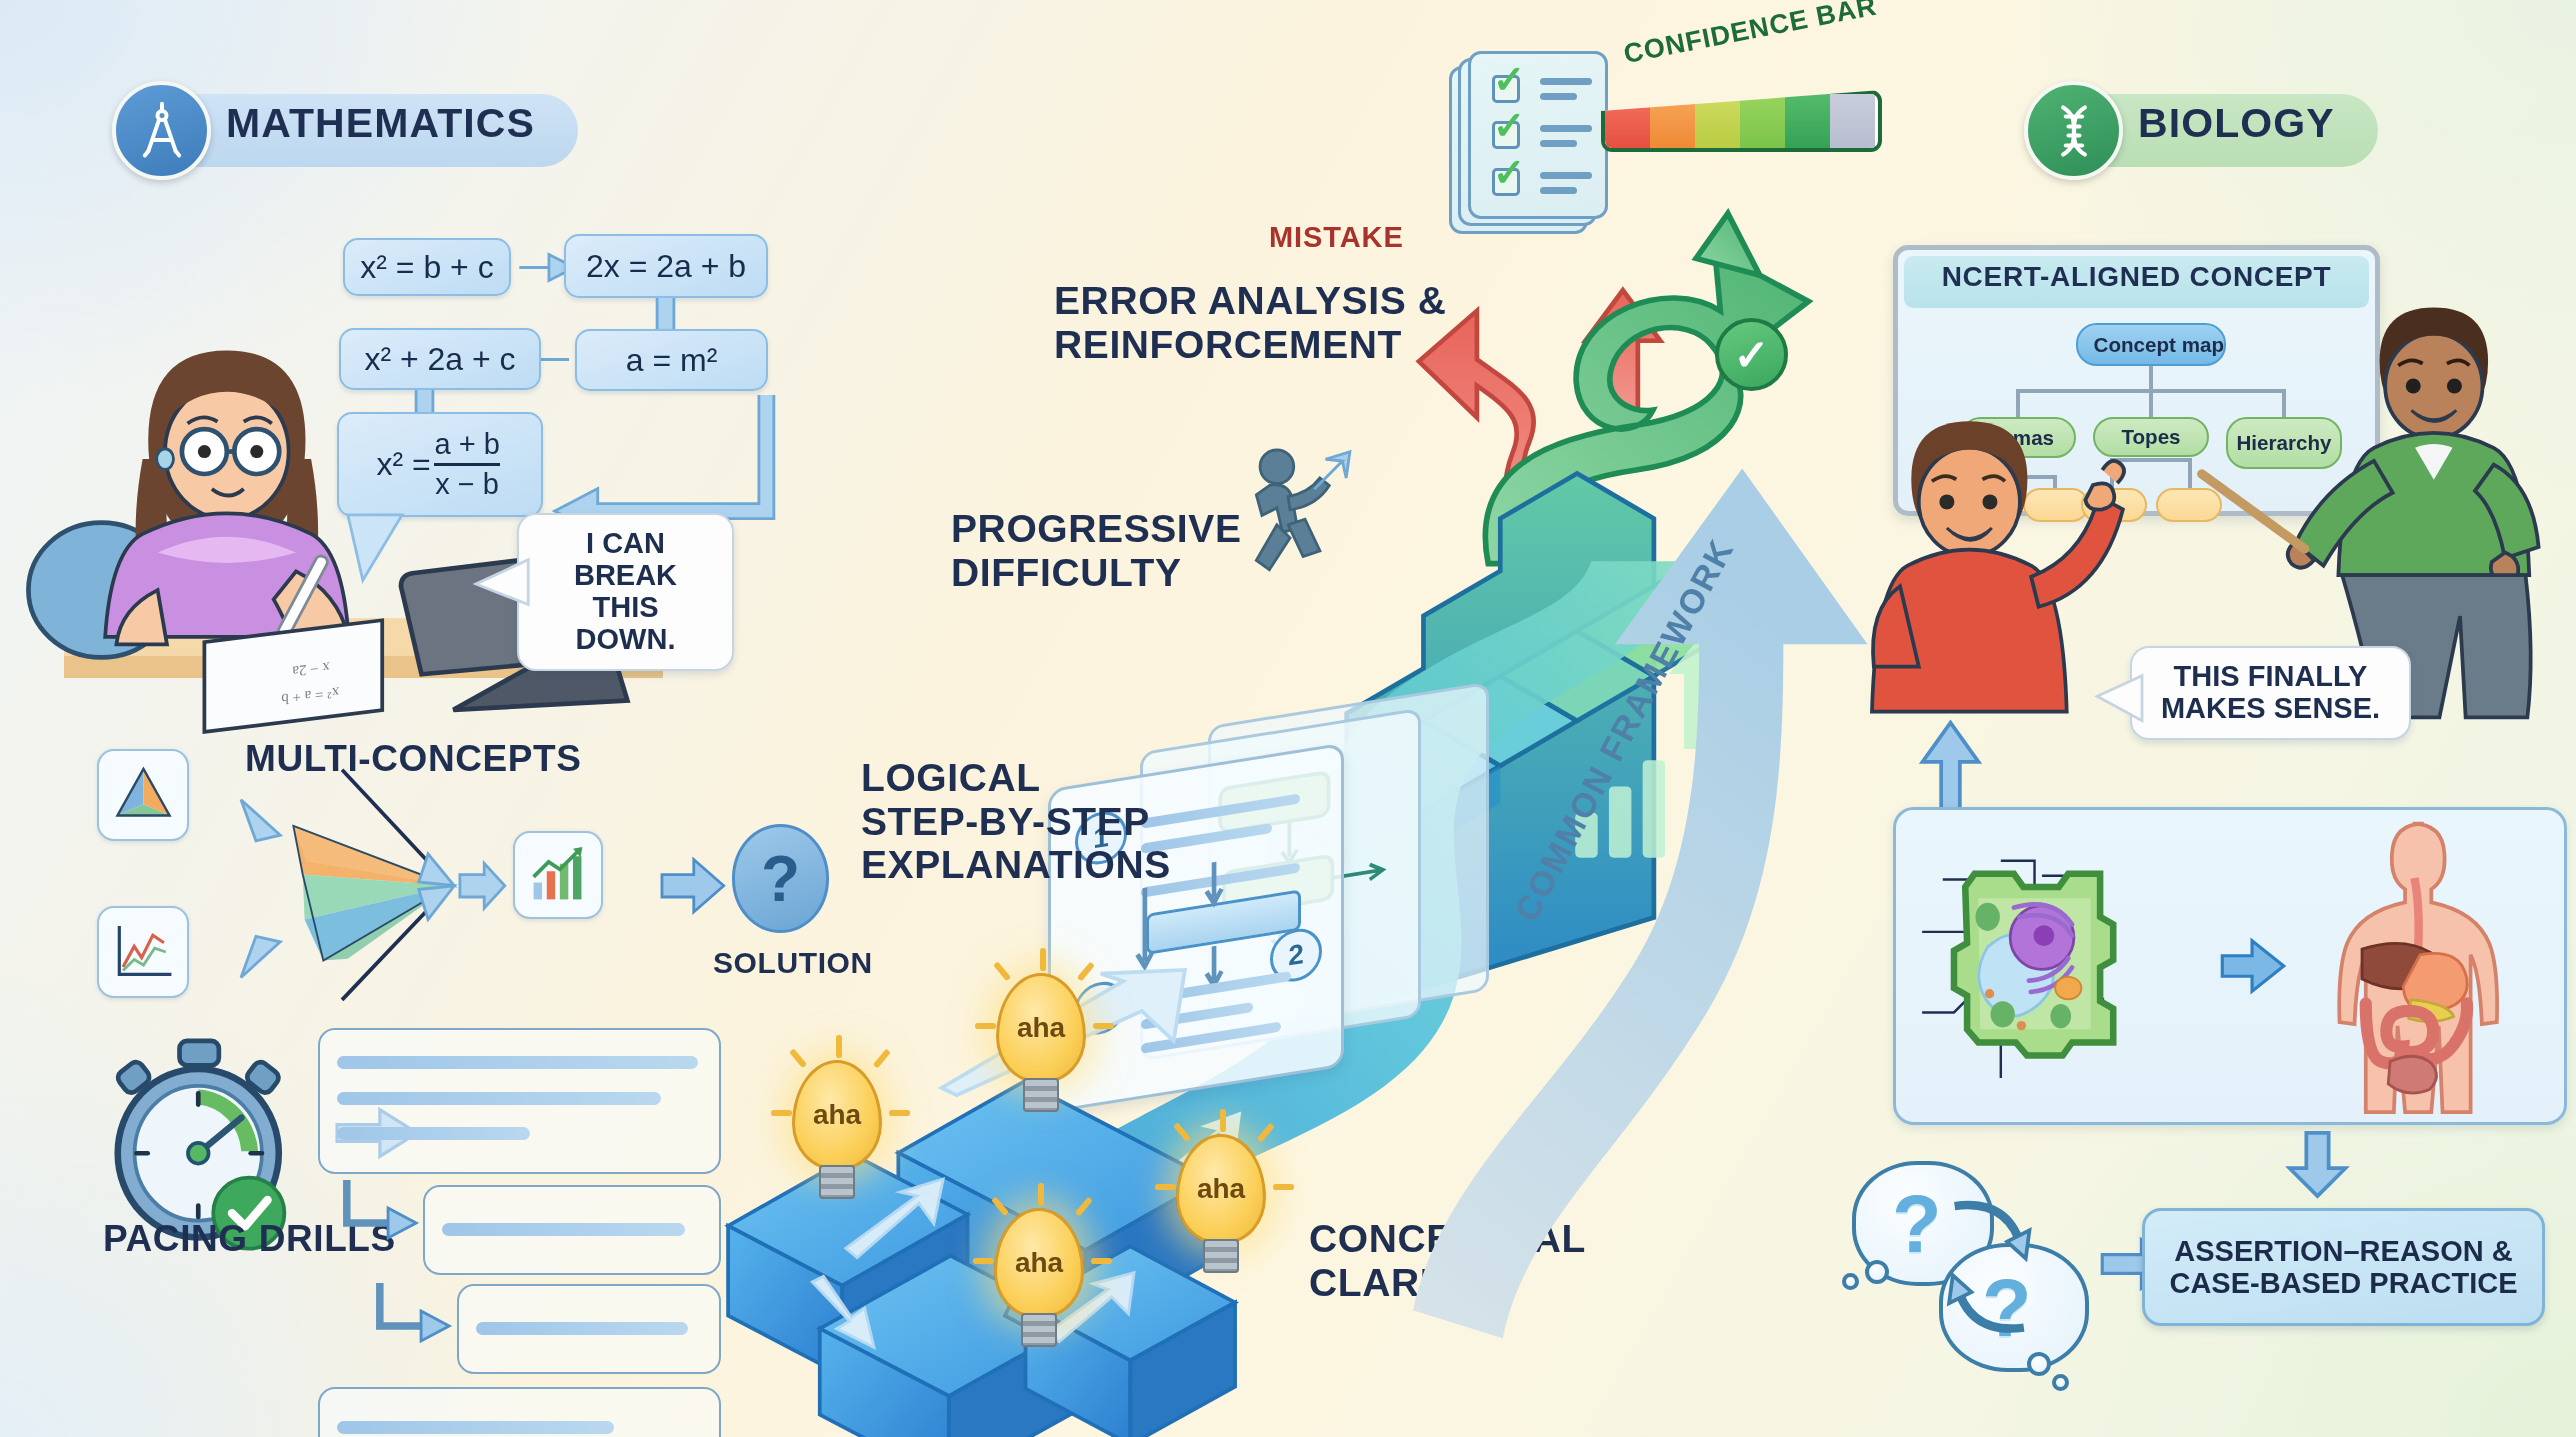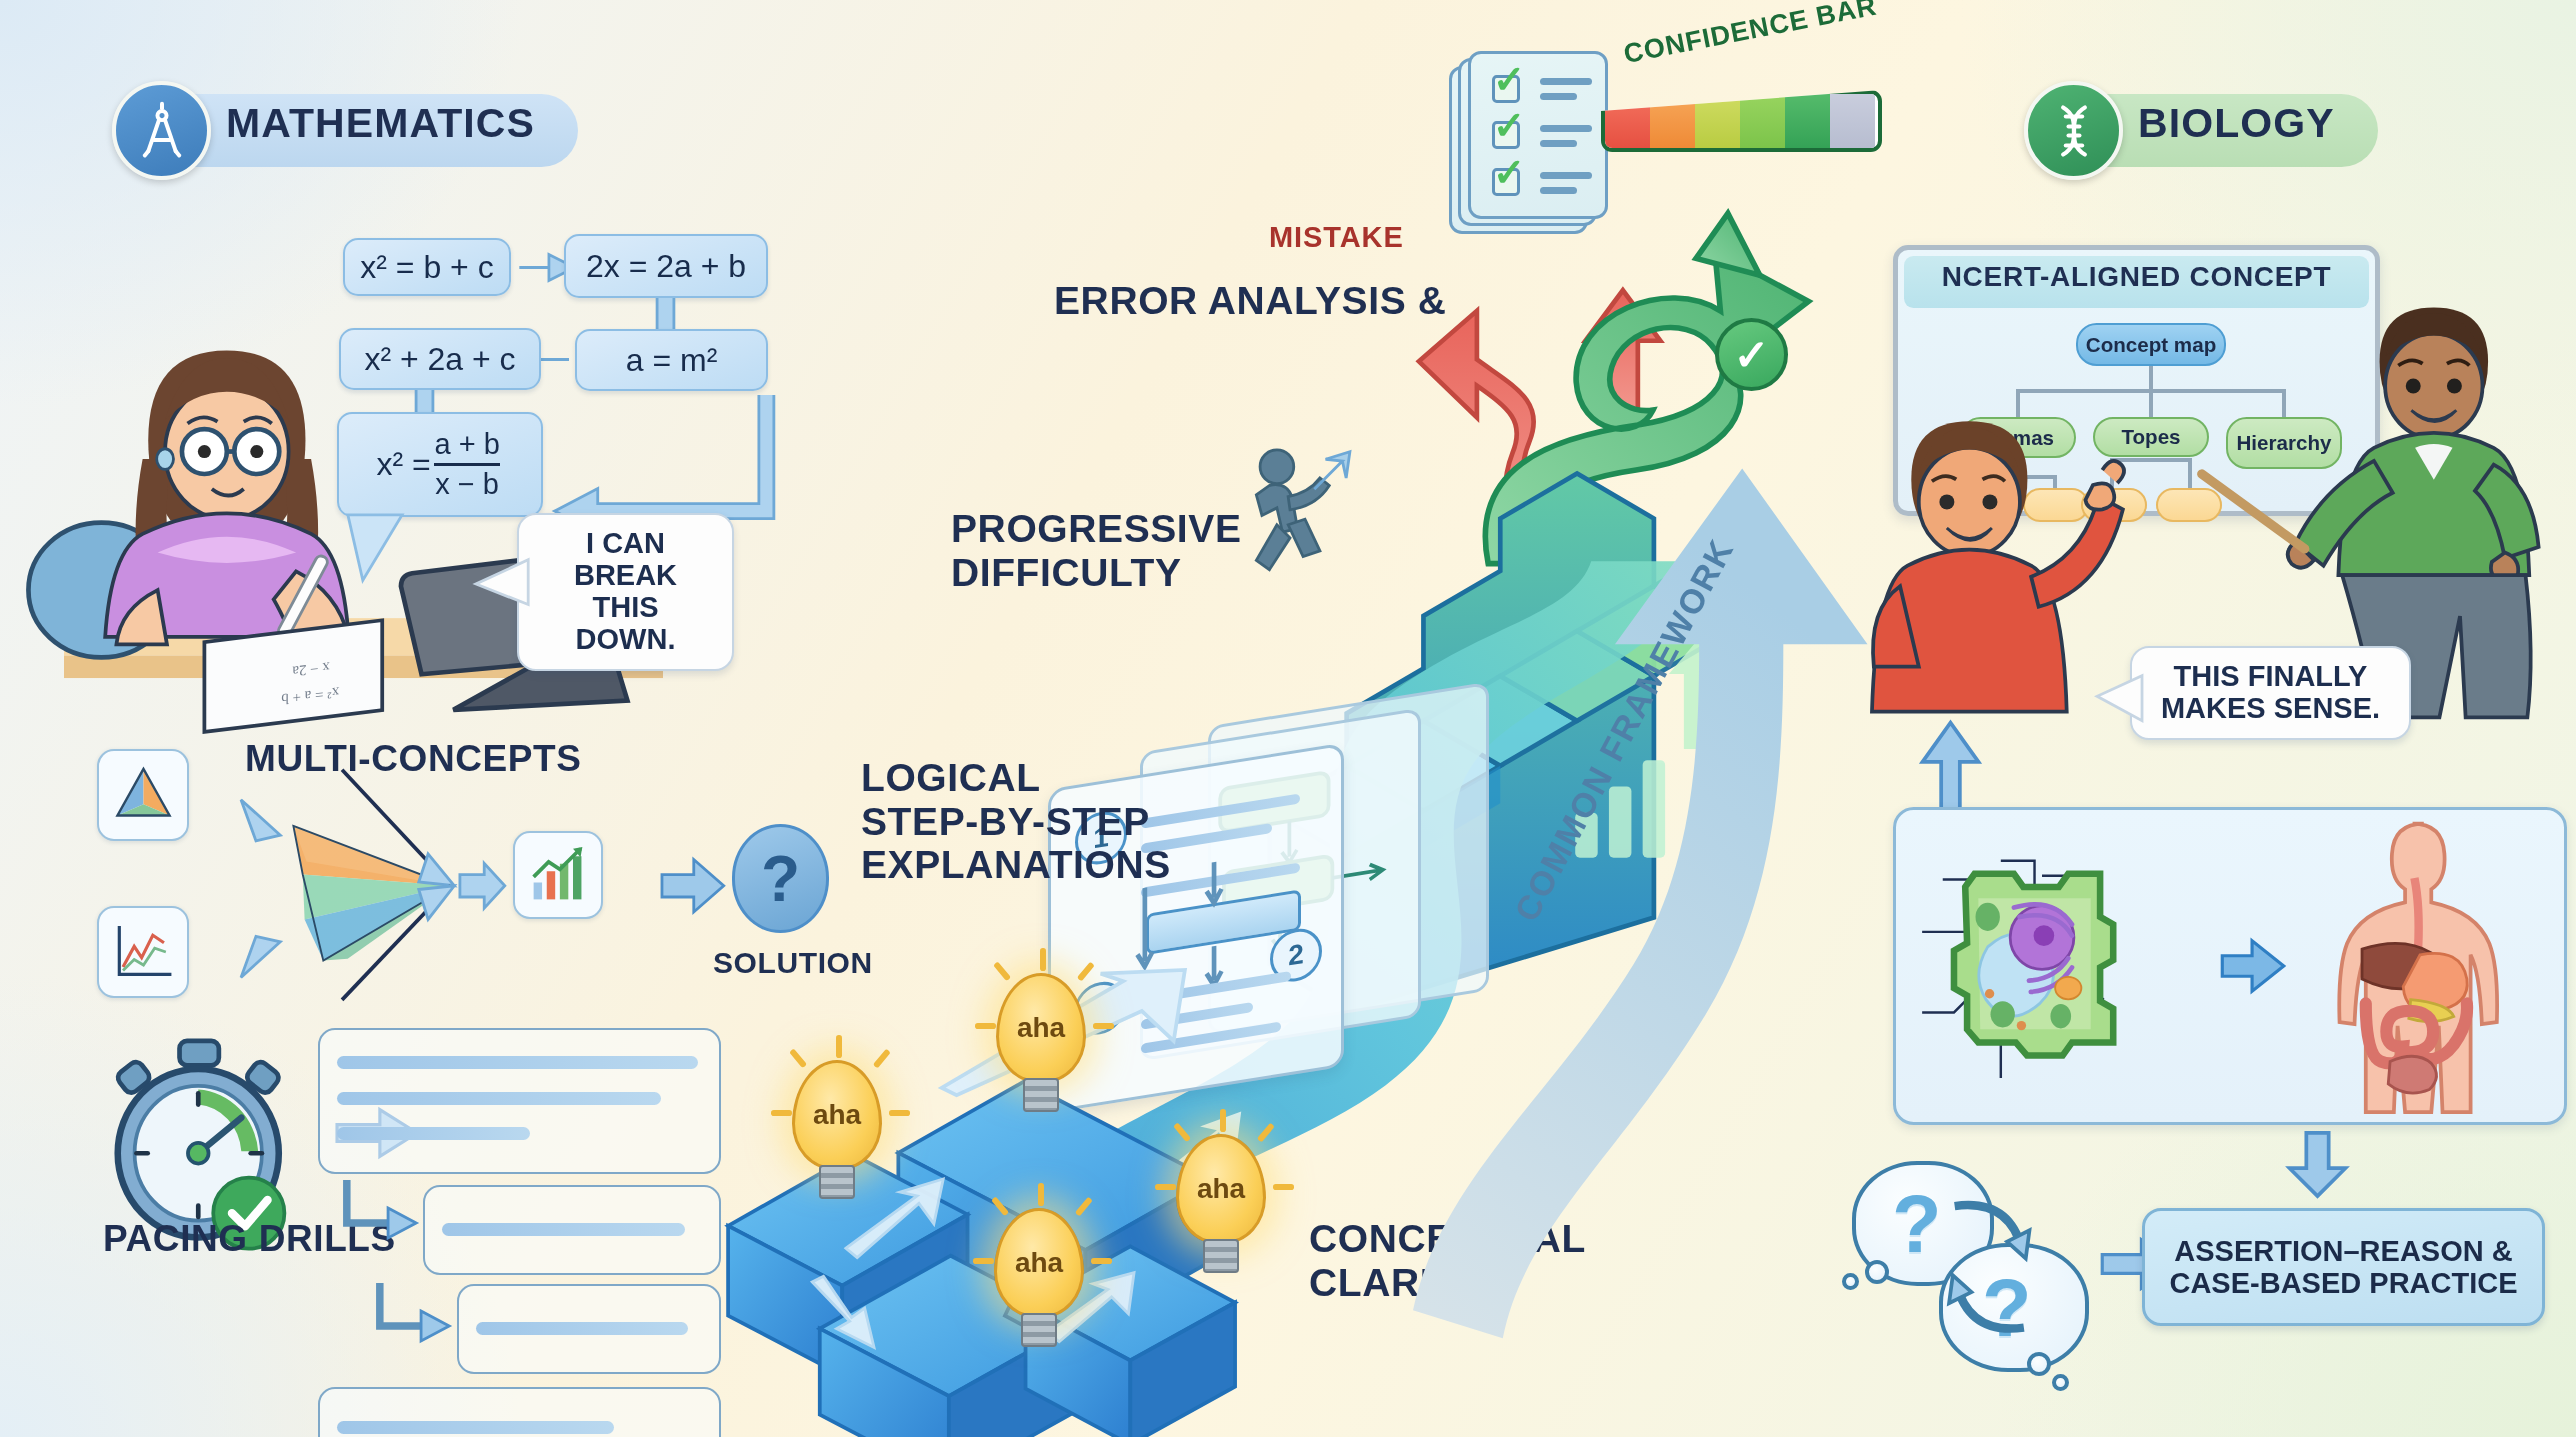--- a/index.html
+++ b/index.html
@@ -81,21 +81,21 @@
     box-shadow:0 4.7px 11.2px rgba(40,70,110,.14);
   }
   .board-title {
     position:absolute; left:0; right:0; top:11.2px; text-align:center;
     font-size:28px; font-weight:bold; color:#1f2f52; letter-spacing:0.7px;
   }
   .node {
     position:absolute; display:flex;align-items:center;justify-content:center;
     border-radius:20.6px; font-size:20.6px; font-weight:bold; color:#1c2c4a;
   }
-  .node-blue { background:linear-gradient(180deg,#9fd2f2,#74b9e6); border:2.8px solid #4e9ed3; }
+  .node-blue { background:linear-gradient(180deg,#9fd2f2,#74b9e6); border:2.8px solid #4e9ed3;justify-content:flex-end; }
   .node-green{ background:linear-gradient(180deg,#cdeac2,#b2dea4); border:2.8px solid #72b463; }
   .node-amber{ background:linear-gradient(180deg,#fde6b6,#fbd894); border:2.8px solid #e8b860; }
   .conn { position:absolute; background:#90a6b8; }
 
   .panel {
     position:absolute; border:3.7px solid #8cb9d8; border-radius:20.6px;
     background:linear-gradient(180deg,#eaf6fd,#e4f1fa);
     box-shadow:0 3.7px 9.4px rgba(40,70,110,.12);
   }
   .outbox {
@@ -435,20 +435,21 @@
   <path d="M206 244 L206 128 L182 128 L222 74 L262 128 L238 128 L238 244 Z" fill="url(#rg)" stroke="#c2483f" stroke-width="5"></path>
   <g fill="#fbdad4" opacity=".9">
     <circle cx="124" cy="372" r="6"></circle>
       <circle cx="140" cy="392" r="5"></circle>
       <circle cx="116" cy="396" r="4"></circle>
     <circle cx="134" cy="348" r="4"></circle>
   </g>
 </svg>
 <div class="label" style="left:1054px;top:279px;font-size:39px;line-height:1.12;text-align:left;">
   <div>ERROR ANALYSIS &amp;</div>
+  <div>REINFORCEMENT</div>
 </div>
 
 <svg class="abs" style="left:1460px;top:161px;width:356px;height:412px;" viewBox="0 0 380 440" width="356" height="412">
   <defs>
     <linearGradient id="gg" x1="0" y1="1" x2="1" y2="0">
       <stop offset="0" stop-color="#8fd7a5"></stop>
         <stop offset="1" stop-color="#4fb473"></stop>
     </linearGradient>
   </defs>
   <path d="M30 430 C10 330 90 296 190 282 C268 270 300 232 268 196 C240 164 176 176 162 220

